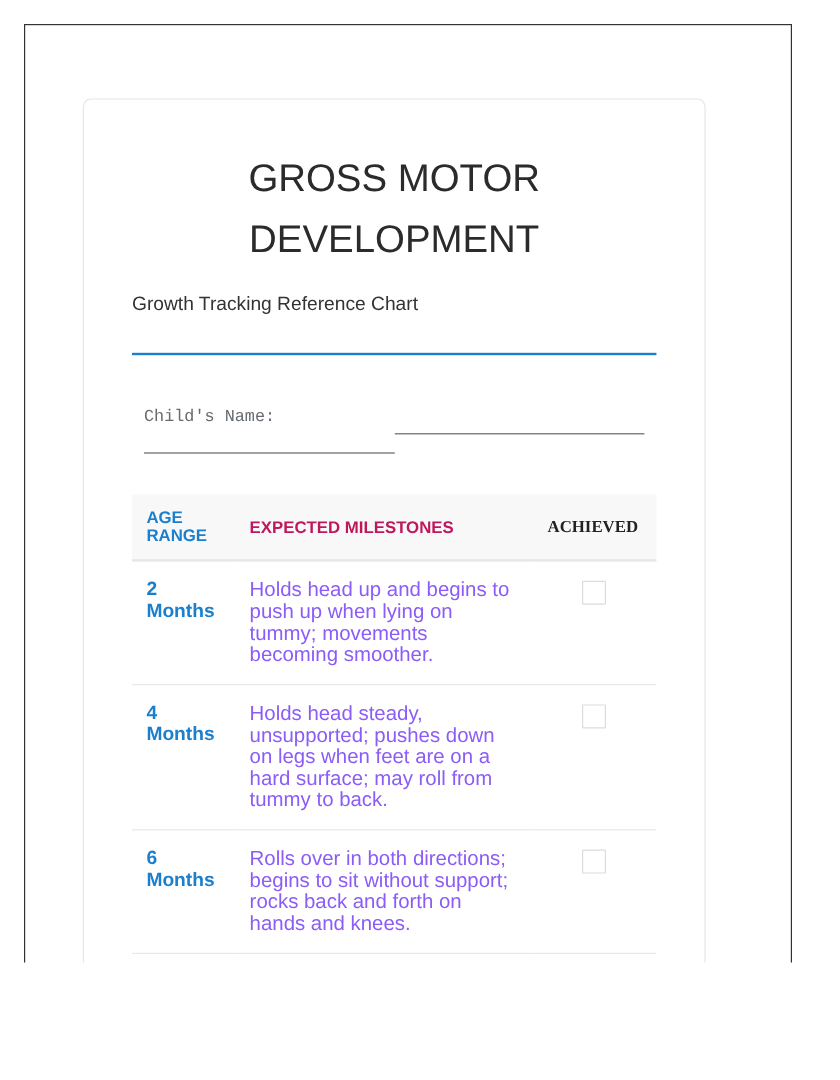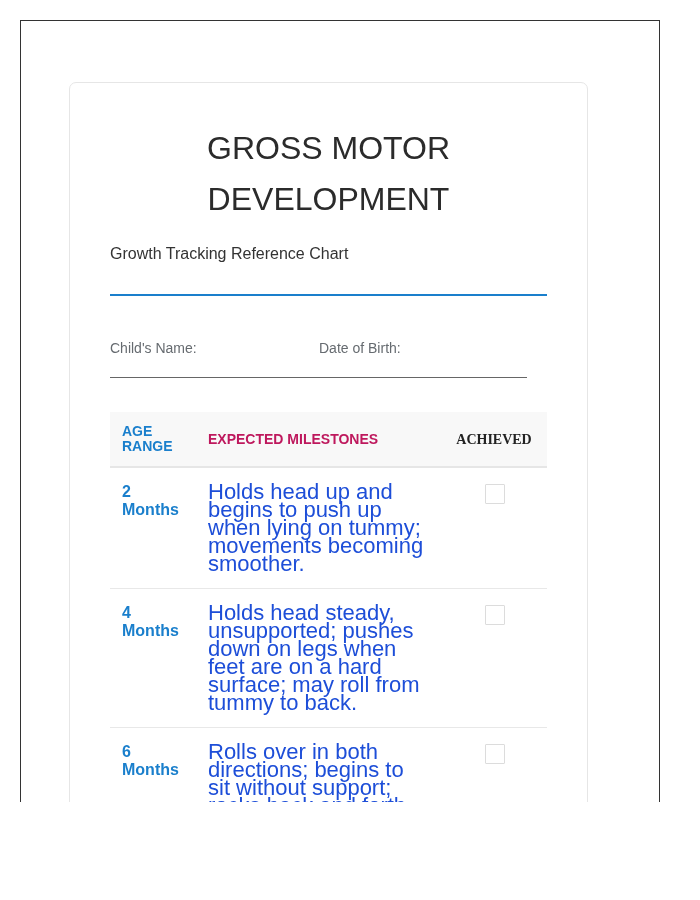--- a/index.html
+++ b/index.html
@@ -58,22 +58,23 @@
       color: #333333;
       line-height: 20px;
     }
     .divider {
       margin-top: 30px;
       height: 2px;
       background: #1a7fcc;
     }
     .info-row {
       display: flex;
-      justify-content: flex-start;
+      justify-content: center;
       margin-top: 44px;
+      font-family: Liberation Mono, monospace;
     }
     .info-field {
       width: 209px;
     }
     .info-field.dob {
       width: 208px;
     }
     .info-label {
       font-size: 14px;
       color: #666b70;
@@ -118,22 +119,22 @@
       padding: 15px 12px 15px 12px;
       vertical-align: top;
       line-height: 18px;
     }
     .age-cell {
       color: #1a7fcc;
       font-weight: bold;
       font-size: 16px;
     }
     .desc-cell {
-      color: #1d4ed8;
-      font-size: 22px;
+      color: #8b5cf6;
+      font-size: 17px;
       padding-right: 10px !important;
     }
     .achieved-cell {
       text-align: center;
     }
     .checkbox {
       display: inline-block;
       width: 18px;
       height: 18px;
       border: 1px solid #dcdcdc;
@@ -155,21 +156,20 @@
       <p class="subtitle">Growth Tracking Reference Chart</p>
 
       <div class="divider"></div>
 
       <div class="info-row">
         <div class="info-field">
           <span class="info-label">Child's Name:</span>
           <div class="info-line"></div>
         </div>
         <div class="info-field dob">
-          <span class="info-label">Date of Birth:</span>
           <div class="info-line"></div>
         </div>
       </div>
 
       <table class="milestone-table">
         <thead>
           <tr>
             <th class="col-age">AGE RANGE</th>
             <th class="col-milestone">EXPECTED MILESTONES</th>
             <th class="col-achieved">ACHIEVED</th>

